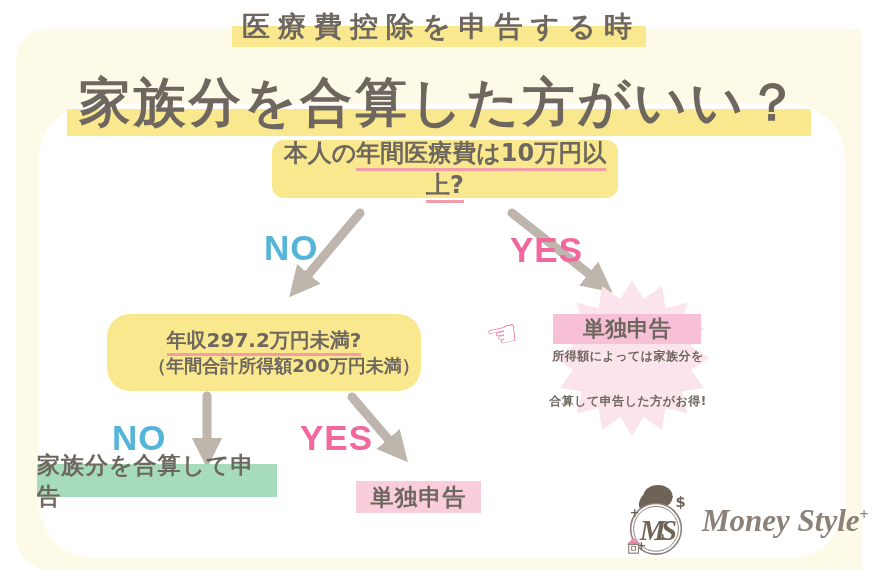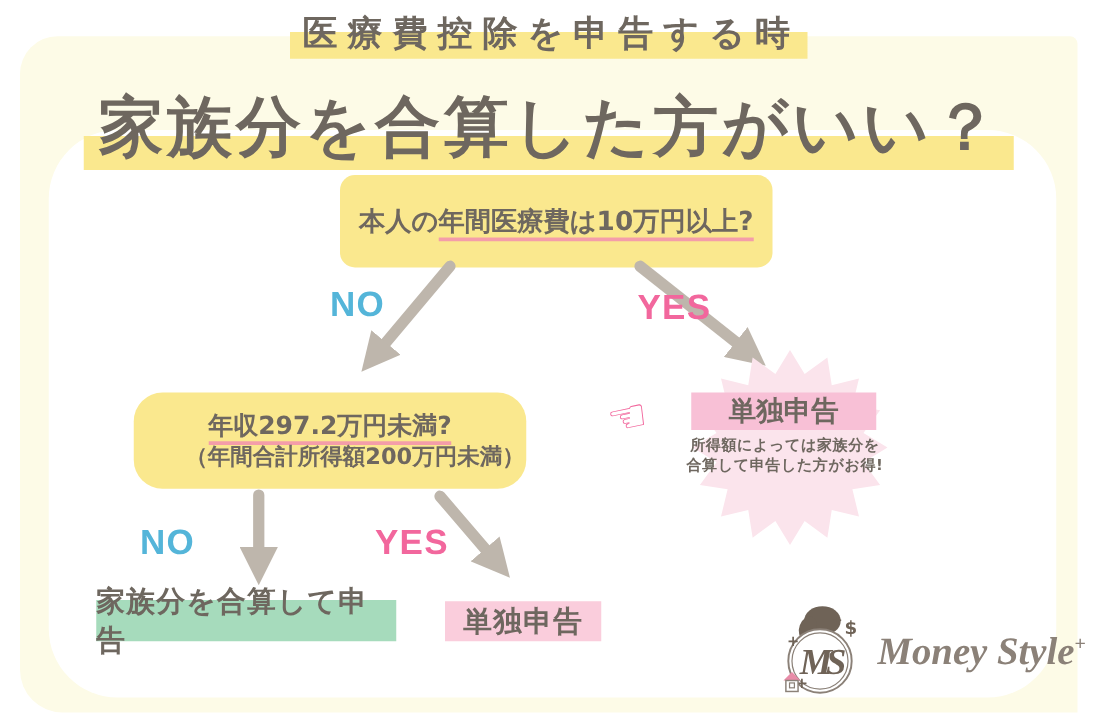--- a/index.html
+++ b/index.html
@@ -31,50 +31,50 @@
   .title1 .hl{background:linear-gradient(to bottom,transparent 42%,var(--yellow) 42%);
     padding:0 6px 4px 10px;}
   .title2{position:absolute;left:0;top:52px;width:100%;text-align:center;
     font-size:52px;font-weight:800;letter-spacing:3px;line-height:1.15;margin-top:21px;}
   .title2 .hl{background:linear-gradient(to bottom,transparent 58%,var(--yellow) 58%);
     padding:0 10px 4px 12px;}
 
   .qbox{position:absolute;background:var(--yellow);border-radius:12px;
     display:flex;flex-direction:column;align-items:center;justify-content:center;
     font-weight:700;color:var(--text);text-align:center;}
-  .qbox.q1{left:272px;top:140px;width:346px;height:74px;font-size:21px;}
+  .qbox.q1{left:272px;top:140px;width:346px;height:58px;font-size:24px;}
   .qbox.q2{left:107px;top:314px;width:314px;height:77px;font-size:20px;line-height:1.35;border-radius:23px;}
   .qbox .u{border-bottom:3px solid var(--underline);padding-bottom:1px;}
   .qbox.q2 .sub{font-size:18px;margin-left:40px;}
 
-  .flow-label{position:absolute;font-size:28px;font-weight:800;letter-spacing:1px;
+  .flow-label{position:absolute;font-size:35px;font-weight:800;letter-spacing:1px;
     font-family:"Liberation Sans","DejaVu Sans",sans-serif;}
   .flow-label.no{color:var(--no-blue);}
   .flow-label.yes{color:var(--yes-pink);}
   .lbl-no1{left:264px;top:228px;}
   .lbl-yes1{left:510px;top:230px;}
   .lbl-no2{left:112px;top:418px;}
   .lbl-yes2{left:300px;top:418px;}
 
   .arrows{position:absolute;left:0;top:0;width:878px;height:578px;pointer-events:none;}
 
   .starburst{position:absolute;left:552px;top:278px;width:160px;height:160px;}
   .badge{position:absolute;left:553px;top:314px;width:148px;height:30px;
     background:var(--badge);display:flex;align-items:center;justify-content:center;
     font-size:22px;font-weight:800;color:var(--text);}
   .hand{position:absolute;left:486px;top:314px;font-size:36px;color:var(--yes-pink);
     transform:rotate(-12deg);font-weight:700;}
   .note{position:absolute;width:300px;text-align:center;font-size:12px;font-weight:700;
     color:var(--text);letter-spacing:0.5px;}
   .note1{left:478px;top:348px;}
-  .note2{left:478px;top:364px;}
+  .note2{left:478px;top:393px;}
 
   .result{position:absolute;display:flex;align-items:center;justify-content:center;
     font-weight:800;color:var(--text);font-size:23px;letter-spacing:1px;}
-  .result.combine{left:37px;top:480px;width:240px;height:33px;background:var(--green);margin-left:40px;}
+  .result.combine{left:37px;top:464px;width:240px;height:33px;background:var(--green);}
   .result.single{left:356px;top:481px;width:125px;height:32px;background:var(--pinkbg);}
 
   .logo{position:absolute;left:616px;top:482px;width:240px;height:78px;
     display:flex;align-items:center;}
   .logo-mark{width:80px;height:78px;flex:0 0 auto;}
   .logo-name{font-family:"Liberation Serif","DejaVu Serif",serif;font-style:italic;
     font-weight:700;font-size:31px;color:var(--logo);margin-left:6px;white-space:nowrap;}
   .logo-name sup{font-size:16px;font-style:normal;}
 </style>
 </head>

